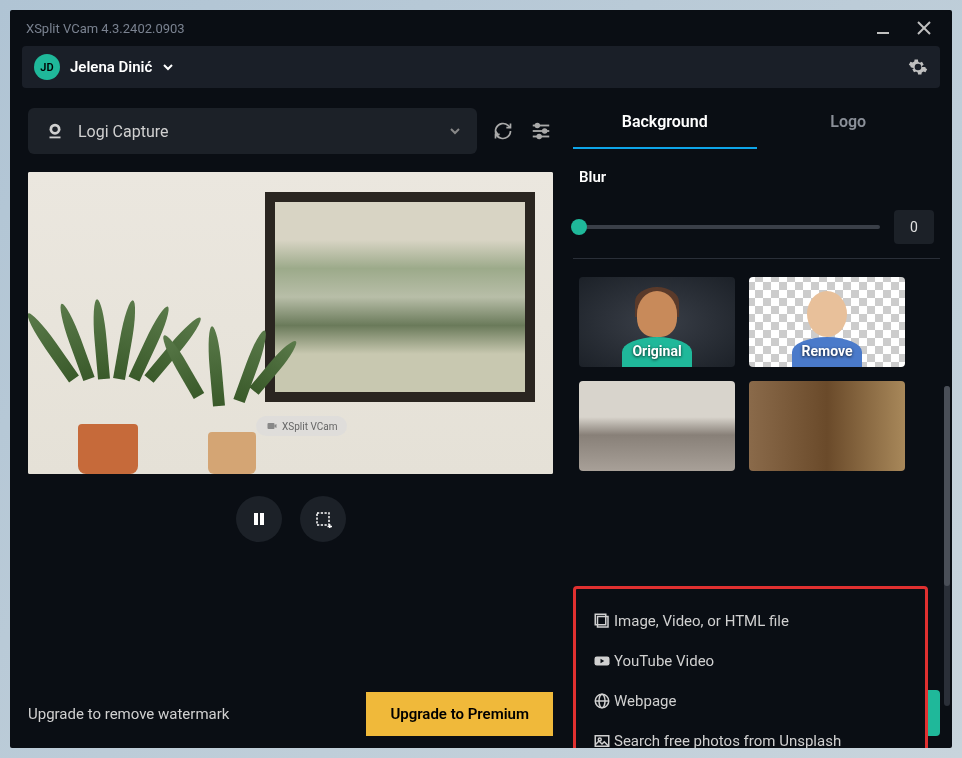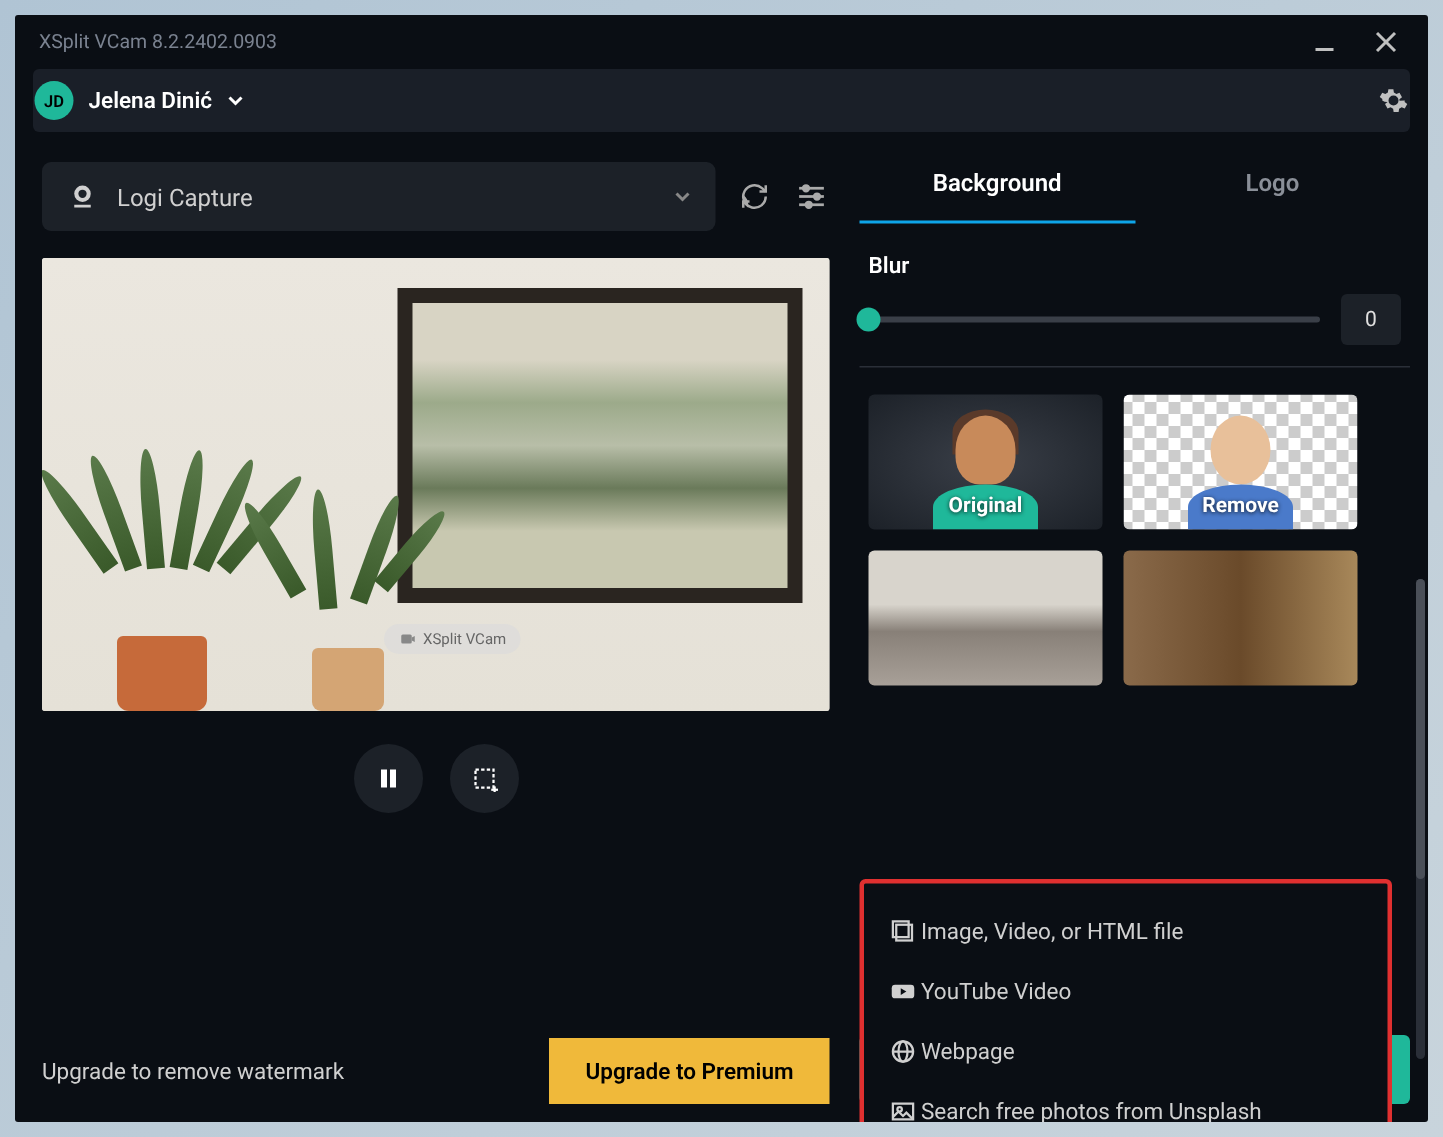--- a/index.html
+++ b/index.html
@@ -2,21 +2,21 @@
 <html><head>
 <meta charset="utf-8">
 <style>
 *{margin:0;padding:0;box-sizing:border-box;font-family:-apple-system,BlinkMacSystemFont,"Segoe UI",Roboto,sans-serif}
 body{background:linear-gradient(135deg,#b0c4d4,#c8d4dc);padding:10px;width:962px;height:758px}
 .app{background:#0a0e14;width:942px;height:738px;border-radius:2px;display:flex;flex-direction:column;color:#e0e0e0}
 .titlebar{display:flex;align-items:center;justify-content:space-between;padding:10px 16px}
 .titlebar-left{font-size:13px;color:#7a8290}
 .titlebar-right{display:flex;gap:20px;align-items:center}
 .win-btn{color:#c0c0c0;cursor:pointer;font-size:18px;width:20px;text-align:center}
-.userbar{display:flex;align-items:center;justify-content:space-between;padding:8px 1px;background:#1a1f28;border-radius:4px;margin:0 12px 8px 12px}
+.userbar{display:flex;align-items:center;justify-content:space-between;padding:8px 12px;background:#1a1f28;border-radius:4px;margin:0 12px 8px 12px}
 .userbar-left{display:flex;align-items:center;gap:10px}
 .avatar{width:26px;height:26px;border-radius:50%;background:#1fb89a;color:#000;font-size:11px;font-weight:600;display:flex;align-items:center;justify-content:center}
 .username{font-size:15px;font-weight:600;color:#fff}
 .chev{color:#fff;font-size:12px}
 .gear{color:#c0c0c0;font-size:18px}
 .main{display:flex;flex:1;overflow:hidden}
 .left{width:555px;padding:12px 12px 12px 18px;display:flex;flex-direction:column}
 .right{flex:1;padding:0 12px 12px 8px;display:flex;flex-direction:column;position:relative}
 .cam-row{display:flex;align-items:center;gap:14px;margin-bottom:18px}
 .cam-select{background:#1c2128;border-radius:6px;flex:1;display:flex;align-items:center;padding:12px 16px;gap:12px;cursor:pointer}
@@ -37,21 +37,21 @@
 .wm{position:absolute;left:228px;bottom:38px;background:rgba(220,220,220,0.7);padding:4px 10px;border-radius:12px;font-size:10px;color:#666;display:flex;align-items:center;gap:4px}
 .controls{display:flex;justify-content:center;gap:18px;margin-top:22px}
 .ctrl{width:46px;height:46px;border-radius:50%;background:#1c2128;display:flex;align-items:center;justify-content:center;color:#fff;cursor:pointer;font-size:16px}
 .upsell{display:flex;align-items:center;justify-content:space-between;margin-top:auto;padding-top:20px}
 .upsell-text{font-size:15px;color:#d0d0d0}
 .premium-btn{background:#f0b93a;color:#000;font-weight:600;padding:13px 24px;border-radius:0;cursor:pointer;font-size:15px}
 .tabs{display:flex;border-bottom:1px solid transparent}
 .tab{flex:1;text-align:center;padding:16px 0;font-size:16px;font-weight:600;color:#8a8f98;cursor:pointer}
 .tab.active{color:#fff;border-bottom:2px solid #0ea5e9}
 .blur-section{padding:18px 6px 14px 6px;border-bottom:1px solid #2a2f38}
-.blur-label{font-size:15px;font-weight:600;color:#fff;margin-bottom:10px}
+.blur-label{font-size:15px;font-weight:600;color:#fff;margin-bottom:24px}
 .blur-row{display:flex;align-items:center;gap:14px}
 .slider{flex:1;height:4px;background:#3a3f48;border-radius:2px;position:relative}
 .thumb{position:absolute;left:0;top:50%;transform:translate(-50%,-50%);width:16px;height:16px;border-radius:50%;background:#1fb89a}
 .blur-val{width:40px;height:34px;background:#1c2128;border-radius:4px;display:flex;align-items:center;justify-content:center;font-size:14px}
 .bg-grid{display:flex;flex-wrap:wrap;gap:14px;padding:18px 6px 0 6px}
 .bg-tile{width:156px;height:90px;border-radius:4px;position:relative;cursor:pointer;overflow:hidden;display:flex;align-items:flex-end;justify-content:center;background:#2a2f38}
 .bg-tile .tlabel{position:absolute;bottom:8px;font-size:14px;font-weight:700;color:#fff;text-shadow:0 1px 3px rgba(0,0,0,0.8)}
 .tile-orig{background:radial-gradient(ellipse at center,#3a3f48 0%,#1c2128 100%)}
 .head{position:absolute;top:14px;left:50%;transform:translateX(-50%);width:40px;height:46px;background:#c88a5a;border-radius:50% 50% 40% 40%}
 .hair{position:absolute;top:10px;left:50%;transform:translateX(-50%);width:44px;height:30px;background:#5a3a2a;border-radius:50% 50% 0 0}
@@ -67,21 +67,21 @@
 .add-bg-btn{margin-top:auto;background:#1fb89a;color:#000;font-weight:700;text-align:center;padding:14px;border-radius:4px;cursor:pointer;font-size:15px}
 .scroll-track{position:absolute;right:2px;top:290px;width:6px;height:320px;background:#2a2f38;border-radius:3px}
 .scroll-thumb{position:absolute;top:0;width:100%;height:200px;background:#4a4f58;border-radius:3px}
 svg{display:block}
 </style>
 </head>
 <body>
 
 <div class="app">
   <div class="titlebar">
-    <div class="titlebar-left">XSplit VCam 8.2.2402.0903</div>
+    <div class="titlebar-left">XSplit VCam 4.3.2402.0903</div>
     <div class="titlebar-right">
       <div class="win-btn">
           <svg width="14" height="14" viewBox="0 0 14 14">
             <line x1="1" y1="12" x2="13" y2="12" stroke="#c0c0c0" stroke-width="2"></line>
           </svg>
         </div>
       <div class="win-btn">
           <svg width="16" height="16" viewBox="0 0 16 16">
             <line x1="2" y1="2" x2="14" y2="14" stroke="#c0c0c0" stroke-width="2"></line>
             <line x1="14" y1="2" x2="2" y2="14" stroke="#c0c0c0" stroke-width="2"></line>

